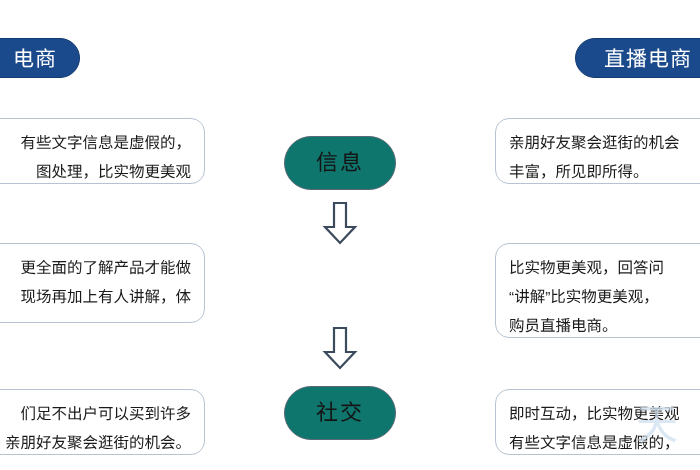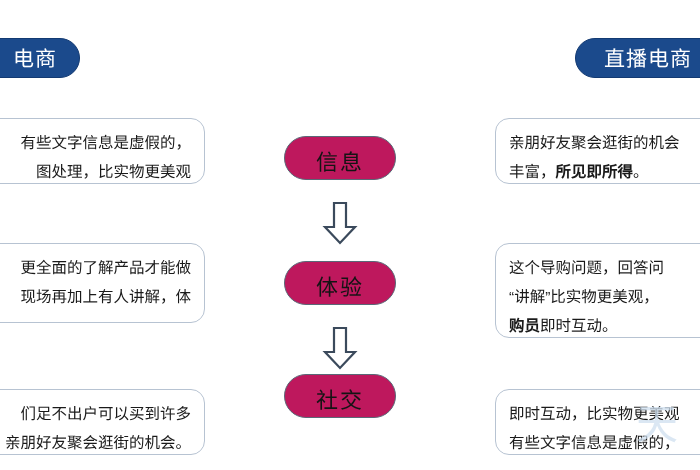--- a/index.html
+++ b/index.html
@@ -69,49 +69,49 @@
     padding: 9px 13px 9px 0;
   }
   .side-box.right {
     left: 495px;
     width: 325px;
     text-align: left;
     padding: 9px 0 9px 13px;
   }
 
   .side-box .line { display: block; }
-  .side-box b { font-weight: bold; }
+  .side-box b { font-weight: normal; }
 
   .lb1 { top: 118px; height: 66px; }
   .lb2 { top: 243px; height: 80px; }
   .lb3 { top: 389px; height: 66px; }
 
   .rb1 { top: 118px; height: 66px; }
   .rb2 { top: 243px; height: 95px; }
   .rb3 { top: 389px; height: 66px; }
 
   
   .stage-pill {
     position: absolute;
     left: 284px;
     width: 112px;
-    height: 44px;
+    height: 54px;
     box-sizing: border-box;
     border: 1.6px solid #5a6877;
     border-radius: 27px;
-    background: #be185d;
+    background: #0f766e;
     color: #141414;
     font-size: 22px;
     line-height: 51px;
     text-align: center;
     letter-spacing: 2px;
   }
   .sp1 { top: 136px; }
   .sp2 { top: 261px; }
-  .sp3 { top: 374px; }
+  .sp3 { top: 386px; }
 
   
   .down-arrow {
     position: absolute;
     left: 322px;
     width: 36px;
     height: 44px;
   }
   .da1 { top: 201px; }
   .da2 { top: 326px; }
@@ -154,39 +154,38 @@
   </div>
 
   <div class="stage-pill sp1">信息</div>
 
   <div class="down-arrow da1">
     <svg viewBox="0 0 36 44" width="36" height="44" aria-hidden="true">
       <polygon points="12,2 24,2 24,26 33,26 18,42 3,26 12,26" fill="#ffffff" stroke="#3b4a5c" stroke-width="2.2" stroke-linejoin="miter"></polygon>
     </svg>
   </div>
 
-  <div class="stage-pill sp2">体验</div>
 
   <div class="down-arrow da2">
     <svg viewBox="0 0 36 44" width="36" height="44" aria-hidden="true">
       <polygon points="12,2 24,2 24,26 33,26 18,42 3,26 12,26" fill="#ffffff" stroke="#3b4a5c" stroke-width="2.2" stroke-linejoin="miter"></polygon>
     </svg>
   </div>
 
   <div class="stage-pill sp3">社交</div>
 
   <div class="side-box right rb1">
     <span class="line"><span>亲朋好友聚会逛街的机会</span></span>
     <span class="line"><span>丰富，</span><b>所见即所得</b><span>。</span></span>
   </div>
 
   <div class="side-box right rb2">
-    <span class="line"><span>这个导购问题，回答问</span></span>
+    <span class="line"><span>比实物更美观，回答问</span></span>
     <span class="line"><span>“讲解”比实物更美观，</span></span>
-    <span class="line"><b>购员</b><span>即时互动。</span></span>
+    <span class="line"><b>购员</b><span>直播电商。</span></span>
   </div>
 
   <div class="side-box right rb3">
     <span class="line"><span>即时互动，比实物更美观</span></span>
     <span class="line"><span>有些文字信息是虚假的，</span></span>
   </div>
 
   <div class="watermark">天</div>
 
 </div>

